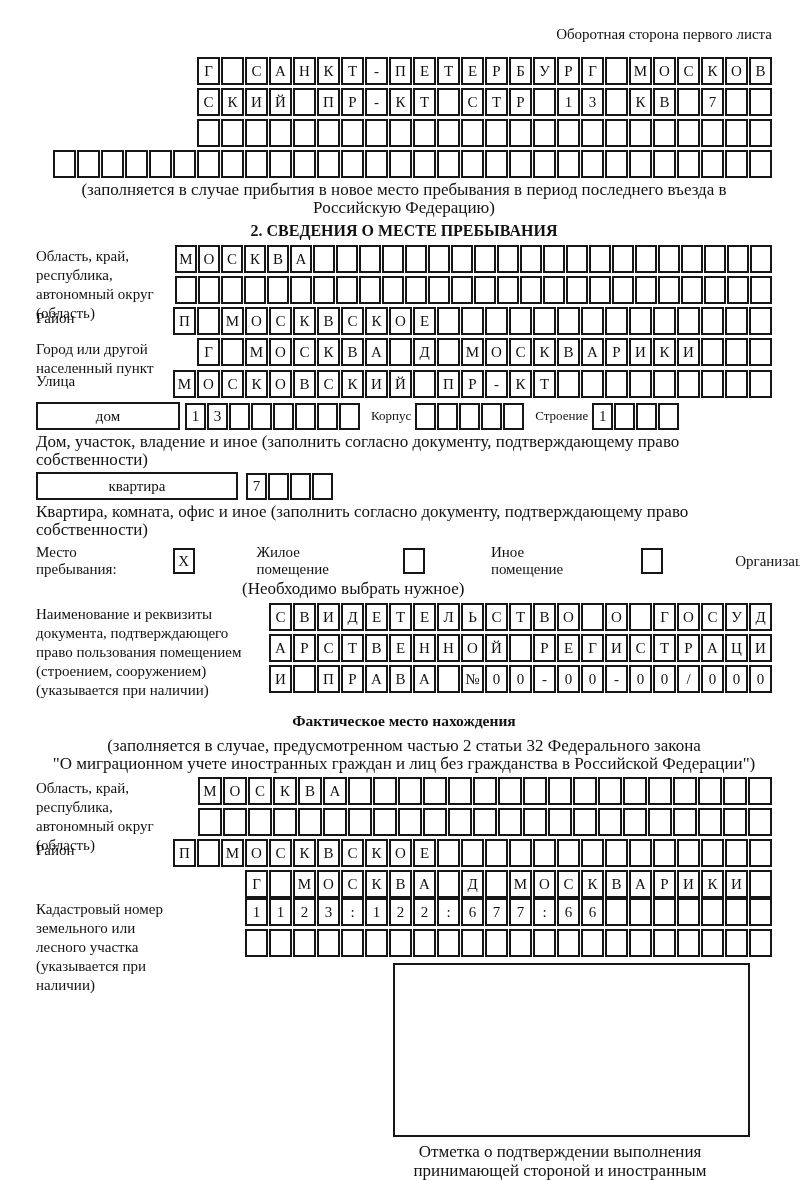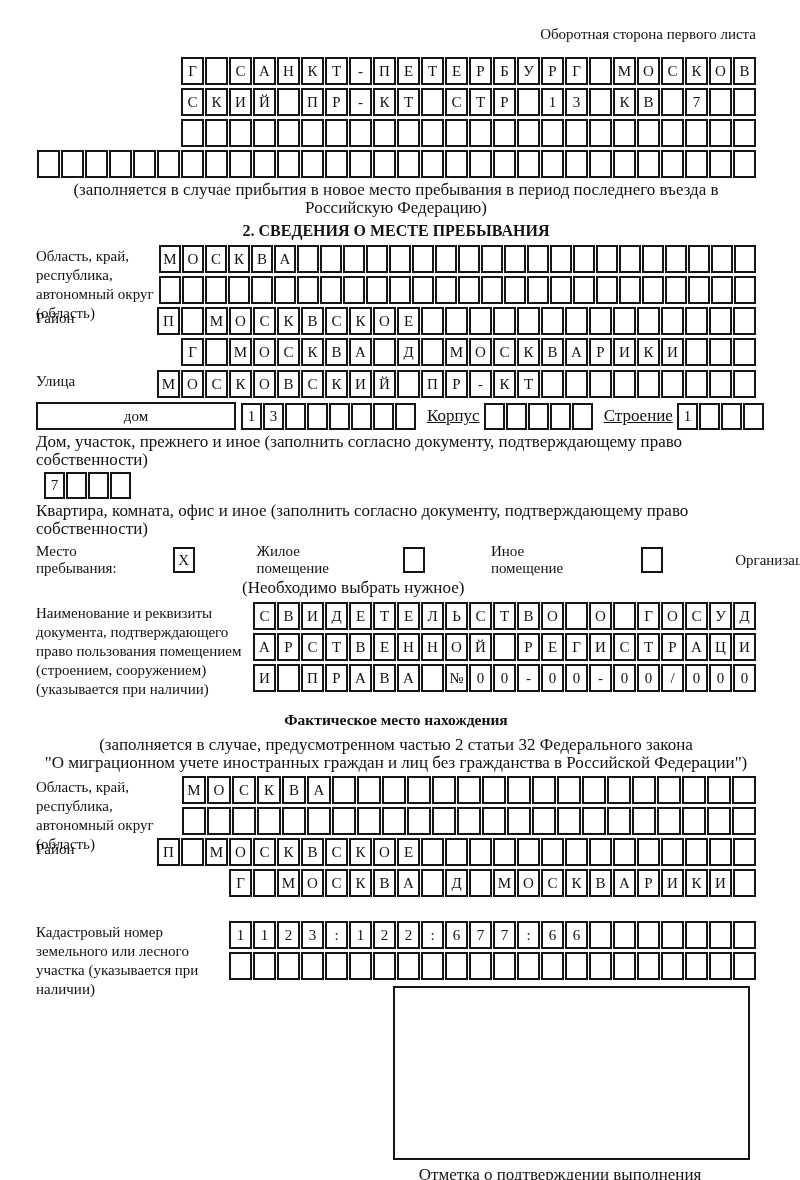--- a/index.html
+++ b/index.html
@@ -1,21 +1,21 @@
 <!DOCTYPE html>
 <html><head>
 <meta charset="utf-8">
 <style>
   * { margin:0; padding:0; box-sizing:border-box; }
   html,body { background:#ffffff; }
   .page {
     position:relative; width:800px; height:1180px; margin:0 auto;
     background:#fff; color:#111;
     font-family:"Liberation Serif","DejaVu Serif",serif;
-    padding:26px 44px 0 36px; overflow:hidden;
+    padding:26px 28px 0 36px; overflow:hidden;
   }
   .corner { text-align:right; font-size:15px; margin-bottom:14px; }
 
   .frow { position:relative; display:flex; align-items:flex-start; }
   .flabel { position:absolute; left:0; top:2px; font-size:15px; line-height:19px; }
   .rowstack { margin-left:auto; display:flex; flex-direction:column; gap:3px; align-items:flex-end; }
 
   .boxes { display:flex; }
   .box {
     flex:none; width:23px; height:28px; border:2px solid #161616; margin-right:1px;
@@ -29,36 +29,36 @@
 
   .note { font-size:17px; line-height:18px; }
   .center { text-align:center; }
   .sec-title { text-align:center; font-weight:bold; font-size:16px; line-height:20px; }
 
   .labelbox {
     flex:none; border:2px solid #161616; height:28px;
     display:flex; align-items:center; justify-content:center; font-size:15px;
   }
   .houserow { display:flex; align-items:center; }
-  .inlbl { font-size:17px; flex:none;text-decoration:underline; }
+  .inlbl { font-size:13px; flex:none; }
 
   .checkrow { display:flex; align-items:center; font-size:15px;gap:48px; }
   .cbox {
     flex:none; width:22px; height:26px; border:2px solid #161616;
     display:flex; align-items:center; justify-content:center; font-size:15px;
   }
 
   .w100{width:100px} .w125{width:125px} .w150{width:150px}
-  .w170{width:200px} .w195{width:195px} .w225{width:225px}
+  .w170{width:144px} .w195{width:195px} .w225{width:225px}
 
   .stampbox { width:357px; height:174px; border:2px solid #161616; margin-left:357px; }
   .stampcap { width:392px; margin-left:328px; text-align:center; font-size:17px; line-height:19px; margin-top:5px; }
 
   .mt2{margin-top:2px}.mt3{margin-top:3px}.mt4{margin-top:4px}.mt5{margin-top:5px}
-  .mt6{margin-top:6px}.mt8{margin-top:24px}.mt18{margin-top:18px}
+  .mt6{margin-top:6px}.mt8{margin-top:0}.mt18{margin-top:18px}
   .ml8{margin-left:8px}.ml14{margin-left:14px}.ml18{margin-left:18px}
   .ml24{margin-left:24px}.ml26{margin-left:26px}.ml30{margin-left:30px}
   .ml206{margin-left:206px}
   .g5{margin-left:5px}.g10{margin-left:10px}.g4{margin-left:4px}
 </style>
 </head>
 <body>
 
 <div class="page">
 
@@ -271,20 +271,21 @@
           <span class="box"></span>
           <span class="box"></span>
           <span class="box"></span>
           <span class="box"></span>
           <span class="box"></span>
         </div>
       </div>
   </div>
 
   <div class="frow mt3">
+    <div class="flabel w150">Город или другой населенный пункт</div>
     <div class="rowstack">
         <div class="boxes">
           <span class="box">Г</span>
           <span class="box"></span>
           <span class="box">М</span>
           <span class="box">О</span>
           <span class="box">С</span>
           <span class="box">К</span>
           <span class="box">В</span>
           <span class="box">А</span>
@@ -362,23 +363,24 @@
         <span class="box"></span>
       </div>
     <div class="inlbl g10">Строение</div>
     <div class="boxes p22 g4">
         <span class="box">1</span>
         <span class="box"></span>
         <span class="box"></span>
         <span class="box"></span>
       </div>
   </div>
-  <div class="note mt3">Дом, участок, прежнего и иное (заполнить согласно документу, подтверждающему право собственности)</div>
+  <div class="note mt3">Дом, участок, владение и иное (заполнить согласно документу, подтверждающему право собственности)</div>
 
   <div class="houserow mt3">
+    <div class="labelbox" style="width:202px">квартира</div>
     <div class="boxes p22 ml8">
         <span class="box">7</span>
         <span class="box"></span>
         <span class="box"></span>
         <span class="box"></span>
       </div>
   </div>
   <div class="note mt3">Квартира, комната, офис и иное (заполнить согласно документу, подтверждающему право собственности)</div>
 
   <div class="checkrow mt5">

